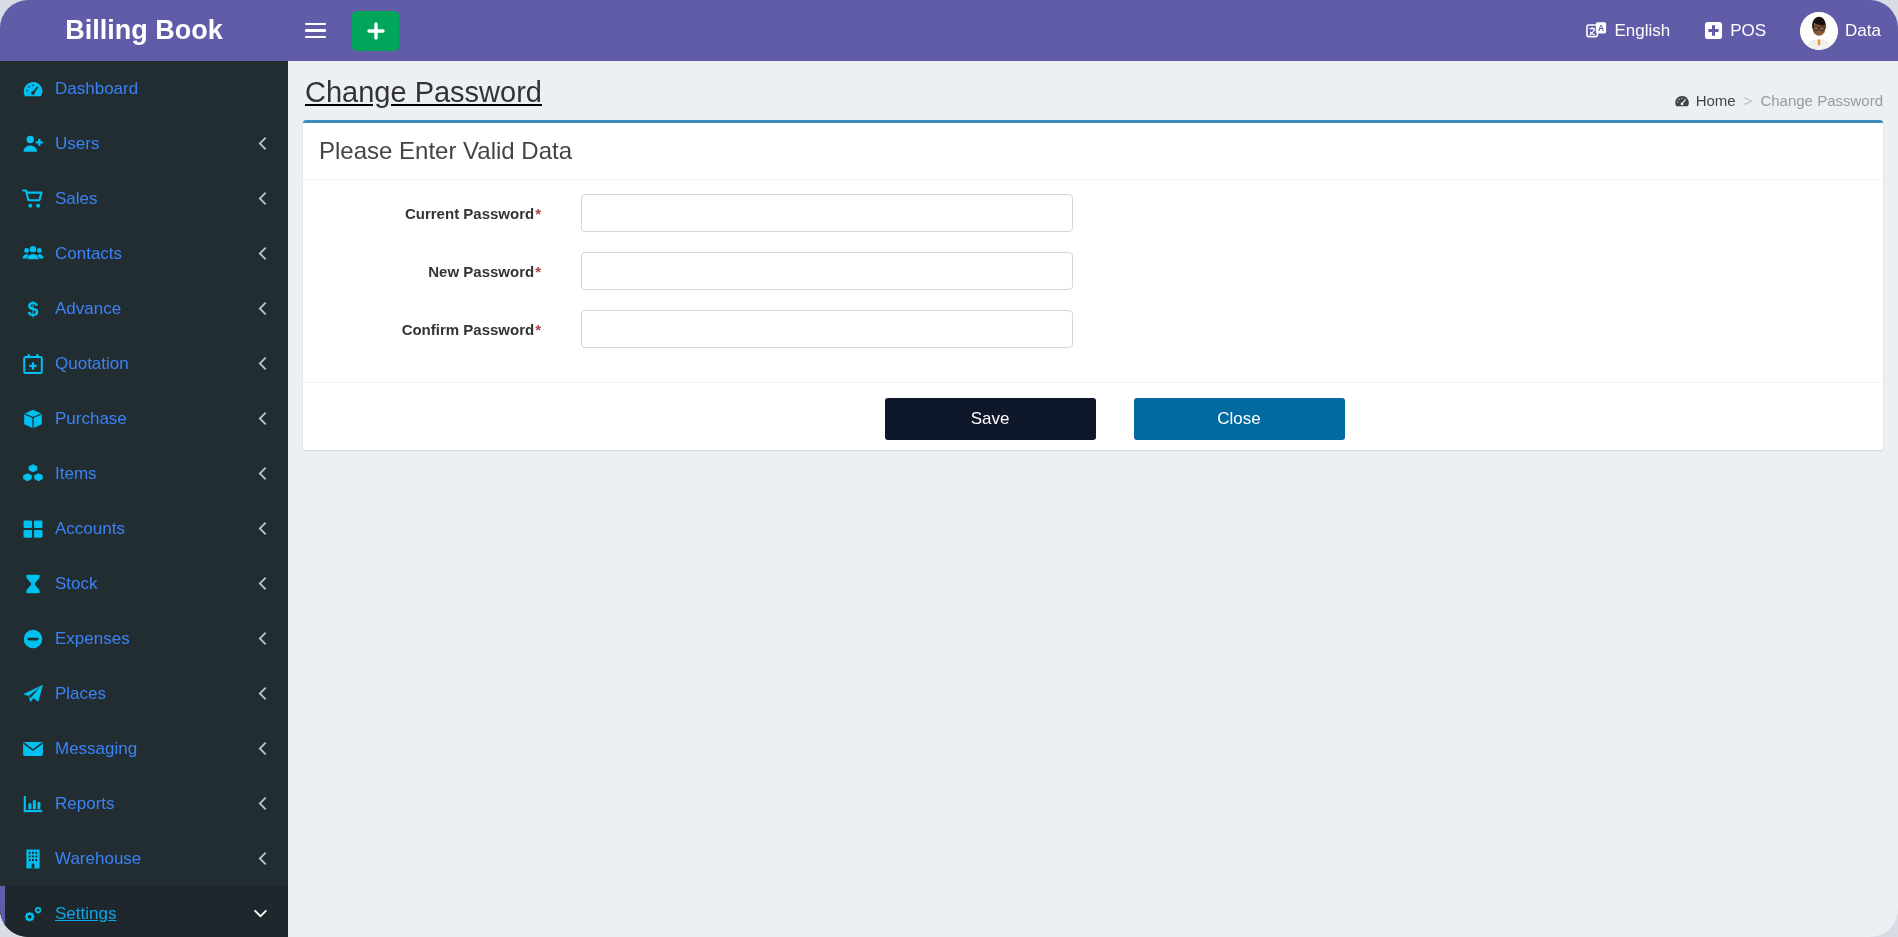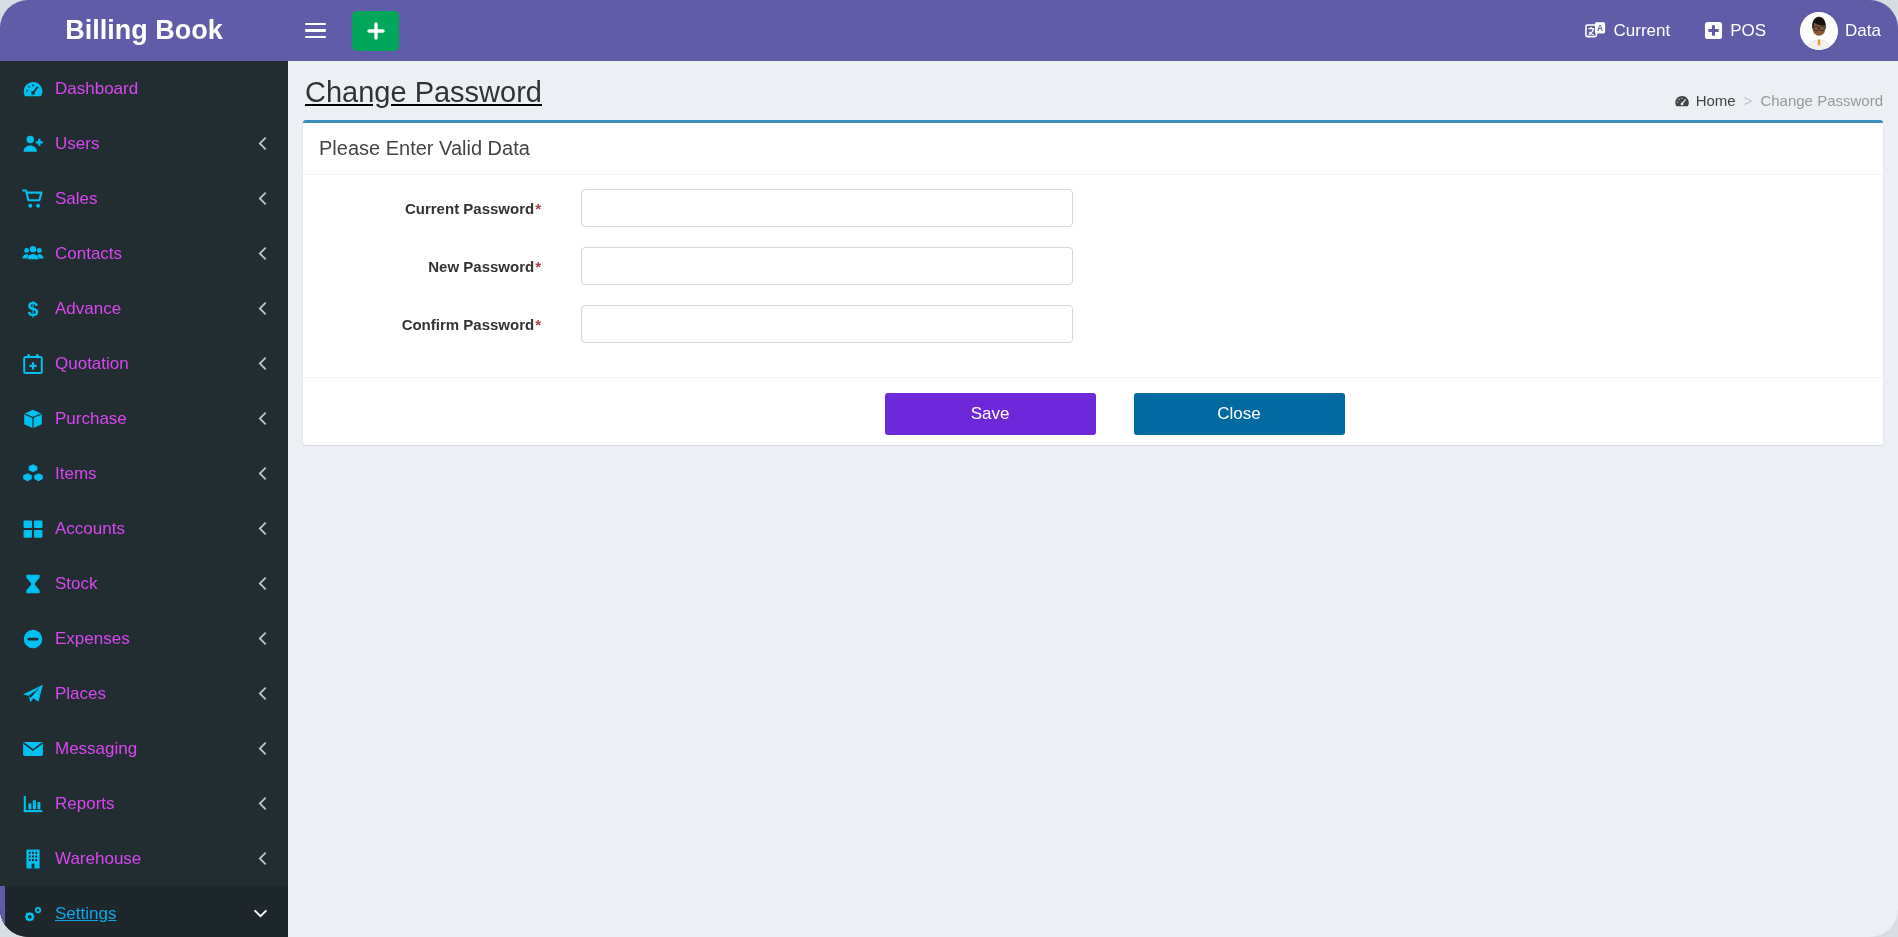--- a/index.html
+++ b/index.html
@@ -20,46 +20,46 @@
                display:flex; align-items:center; justify-content:center; cursor:pointer; }
   .nav-right { margin-left:auto; display:flex; align-items:center; gap:34px; padding-right:17px; }
   .nav-item { display:flex; align-items:center; gap:7px; color:#fff; font-size:17px; cursor:pointer; }
   .avatar { width:38px; height:38px; border-radius:50%; overflow:hidden; background:#fff; flex:0 0 auto; }
   
   .sidebar { position:absolute; top:61px; left:0; bottom:0; width:288px; background:#222d32; overflow:hidden; }
   .sidebar ul { list-style:none; }
   .side-item { height:55px; display:flex; align-items:center; padding:0 20px 0 16px;
                border-left:5px solid transparent; cursor:pointer; }
   .side-item .ic { width:24px; display:flex; justify-content:center; margin-right:10px; flex:0 0 auto; }
-  .side-item .lbl { color:#d946ef; font-size:17px; }
+  .side-item .lbl { color:#3b82f6; font-size:17px; }
   .side-item .chev { margin-left:auto; display:flex; }
   .side-item.active { background:#1e282c; border-left-color:#605ca8; }
   .side-item.active .lbl { color:#0ea5e9;text-decoration:underline; }
   
   .main { position:absolute; top:61px; left:288px; right:0; bottom:0; overflow:hidden; }
   .content-header { position:relative; padding:15px 24px 0 17px; height:59px;text-decoration:underline; }
   .page-title { font-size:29px; font-weight:400; color:#333; }
   .breadcrumb { position:absolute; right:15px; top:31px; display:flex; align-items:flex-start; gap:8px; font-size:15px; }
   .breadcrumb .bc-home { display:flex; align-items:center; gap:6px; color:#444; cursor:pointer; }
   .breadcrumb .bc-sep { color:#b9bec5; }
   .breadcrumb .bc-current { color:#999; }
   
   .card { margin:0 15px; background:#fff; border-top:3px solid #3c8dbc; border-radius:3px;
           box-shadow:0 1px 2px rgba(0,0,0,.12); }
-  .card-header { padding:14px 16px; font-size:20px; color:#444; border-bottom:1px solid #f4f4f4; }
+  .card-header { padding:14px 16px; font-size:24px; color:#444; border-bottom:1px solid #f4f4f4; }
   .card-body { padding:14px 0 14px; }
   .form-row { display:flex; align-items:center; margin-bottom:20px; }
   .form-label { width:278px; padding-right:40px; text-align:right; font-size:15px; font-weight:bold; color:#333; }
   .req { color:#a94442; margin-left:1px; }
   .form-input { width:492px; height:38px; border:1px solid #d2d6de; border-radius:4px; padding:0 12px;
                 font-size:16px; color:#555; outline:none; font-family:"Liberation Sans", sans-serif; }
   .card-footer { border-top:1px solid #f4f4f4; padding:15px 0 10px; display:flex; justify-content:center; gap:38px; }
   .btn { width:211px; height:42px; border:none; border-radius:3px; color:#fff; font-size:17px; cursor:pointer;
          font-family:"Liberation Sans", sans-serif; }
-  .btn-save { background:#6d28d9;margin-left:43px; }
+  .btn-save { background:#0f172a;margin-left:43px; }
   .btn-close { background:#0369a1; }
 </style>
 </head>
 <body>
 
 <div class="screen">
 
   <header class="topbar">
     <div class="logo">Billing Book</div>
     <div class="navstrip">
@@ -78,21 +78,21 @@
       <div class="nav-right">
         <div class="nav-item">
           <span style="display:flex;">
             <svg width="21" height="21" viewBox="0 0 20 20">
               <rect x="0.9" y="4.8" width="10" height="11" rx="1.5" fill="none" stroke="#fff" stroke-width="1.5"></rect>
               <path d="M3.2 8.2h5.2M5.8 6.6v1.6M3.9 11.2c1.5 1.8 2.9 2.6 4.4 3M8.2 8.2c-.6 2.3-2.4 4.7-4.7 6.1" stroke="#fff" stroke-width="1.1" fill="none"></path>
               <rect x="9.4" y="2.2" width="9.8" height="10.6" rx="1.5" fill="#fff"></rect>
               <text x="14.3" y="10.5" font-size="8" font-weight="bold" fill="#605ca8" text-anchor="middle" font-family="Liberation Sans, sans-serif">A</text>
             </svg>
           </span>
-          <span>Current</span>
+          <span>English</span>
         </div>
         <div class="nav-item">
           <span style="display:flex;">
             <svg width="19" height="19" viewBox="0 0 20 20">
               <rect x="1" y="1" width="18" height="18" rx="3" fill="#fff"></rect>
               <path d="M10 4.6v10.8M4.6 10h10.8" stroke="#605ca8" stroke-width="3.2"></path>
             </svg>
           </span>
           <span>POS</span>
         </div>

